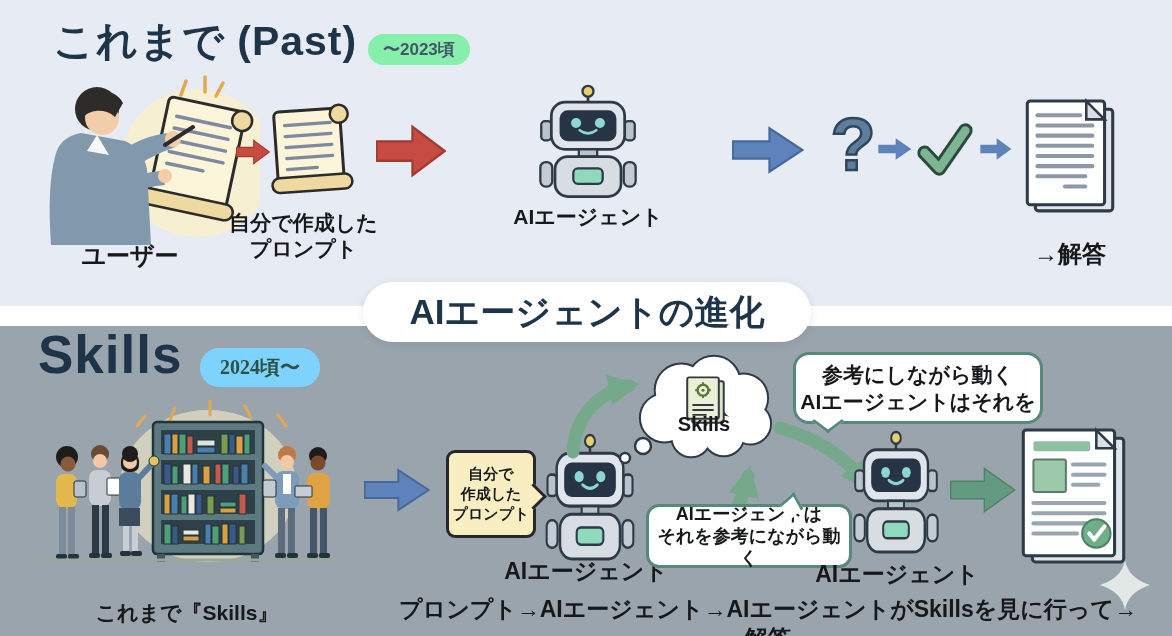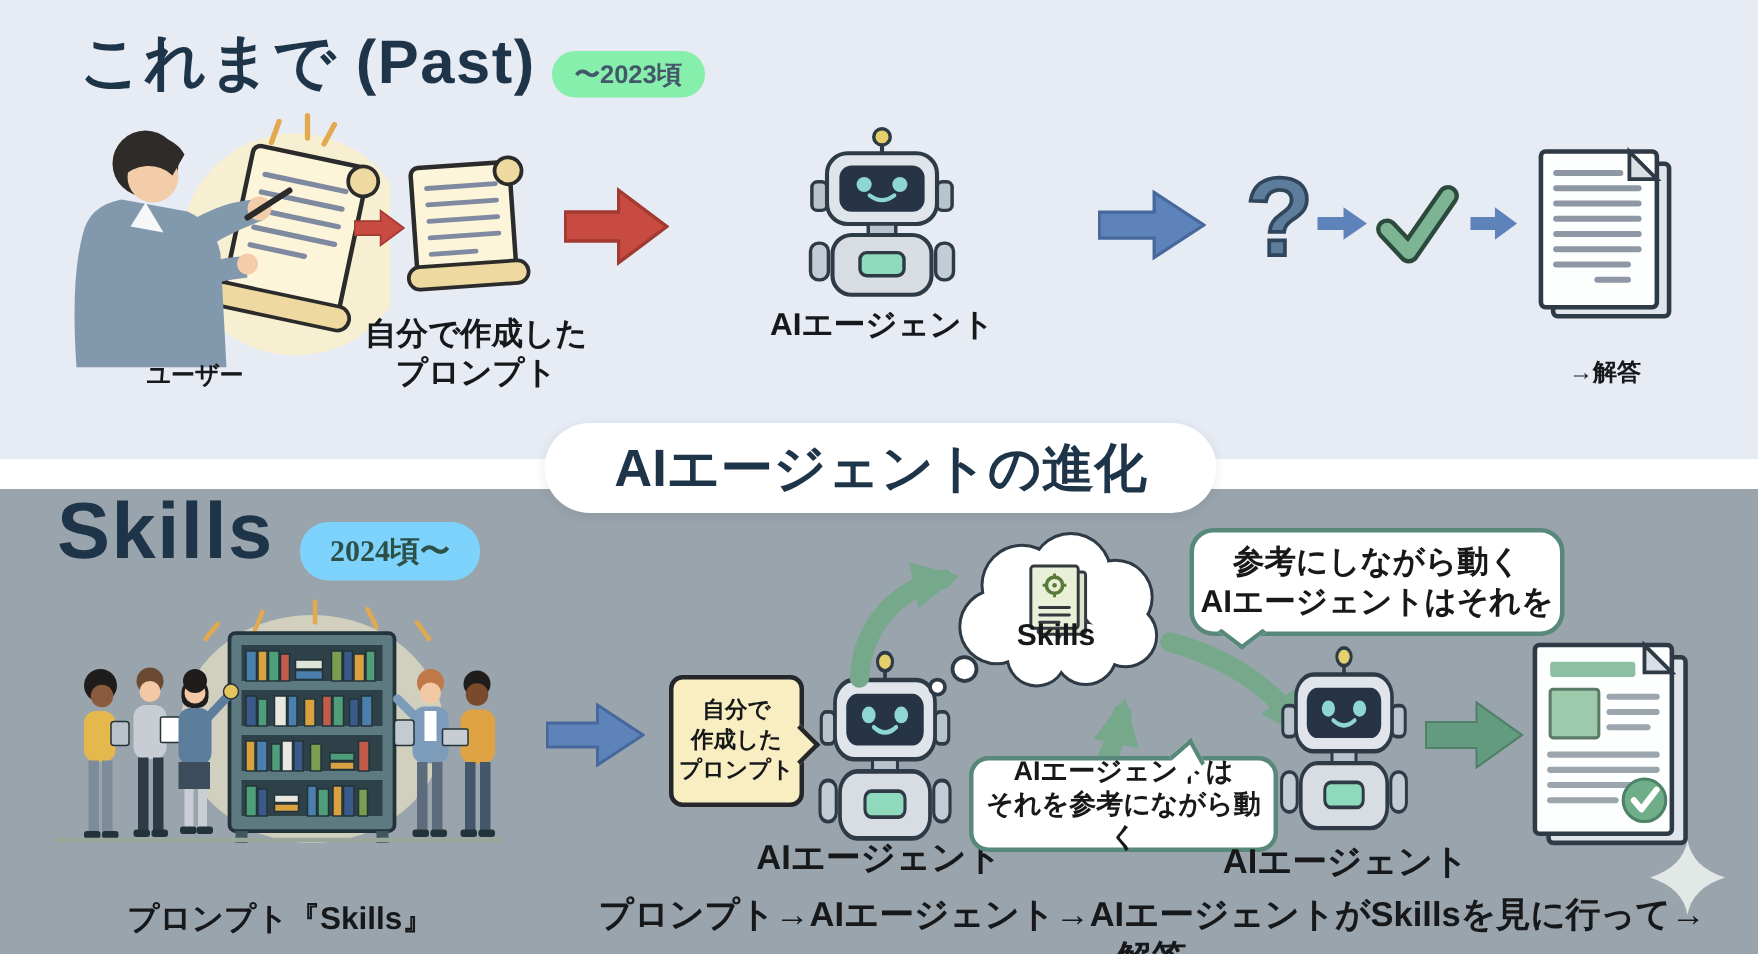--- a/index.html
+++ b/index.html
@@ -15,21 +15,21 @@
               padding:4px 15px;border-radius:16px;}
   .skills-title{left:38px;top:324px;font-size:53px;font-weight:800;color:#1e3448;letter-spacing:1px;}
   .badge-green{left:200px;top:348px;background:#7dd3fc;color:#2d5047;font-size:20px;font-weight:700;
                padding:6px 20px;border-radius:19px;font-family:Liberation Serif, serif;}
   
   .banner{left:363px;top:282px;width:448px;height:60px;background:#ffffff;border-radius:32px;
           box-shadow:0 2px 8px rgba(30,52,72,.10);display:flex;align-items:center;justify-content:center;}
   .banner span{font-size:35px;font-weight:800;color:#1e3448;}
   
   .lbl{font-weight:800;color:#17181a;text-align:center;line-height:1.25;}
-  .f22{font-size:16px;} .f21{font-size:21px;} .f23{font-size:23px;} .f20{font-size:20px;}
+  .f22{font-size:24px;} .f21{font-size:21px;} .f23{font-size:23px;} .f20{font-size:20px;}
   
   .ybox{left:446px;top:450px;width:84px;height:82px;background:#f8eec2;border:3px solid #26272b;
         border-radius:9px;display:flex;flex-direction:column;align-items:center;justify-content:center;
         font-size:15px;font-weight:800;color:#17181a;line-height:20px;text-align:right;}
   .ybox .tail{position:absolute;right:-10px;top:34px;width:16px;height:16px;background:#f8eec2;
         border-top:3px solid #26272b;border-right:3px solid #26272b;transform:rotate(45deg);}
   
   .gbubble{background:#ffffff;border:3px solid #57887a;border-radius:16px;color:#17181a;font-weight:800;
            display:flex;flex-direction:column;align-items:center;justify-content:center;text-align:center;}
   .bub-right{left:793px;top:352px;width:244px;height:66px;font-size:21px;line-height:27px;}
@@ -117,21 +117,21 @@
       <rect x="8" y="78" width="80" height="15" rx="7.5" fill="#eed9a0" stroke="#2b2b2b" stroke-width="2.5"></rect>
       <g stroke="#7f8aa0" stroke-width="3.2" stroke-linecap="round">
         <line x1="24" y1="26" x2="70" y2="26"></line>
           <line x1="24" y1="37" x2="70" y2="37"></line>
         <line x1="24" y1="48" x2="70" y2="48"></line>
           <line x1="24" y1="59" x2="70" y2="59"></line>
         <line x1="24" y1="70" x2="54" y2="70"></line>
       </g>
     </g>
   </svg>
-  <div class="abs lbl f21" style="left:225px;top:210px;width:185px">
+  <div class="abs lbl f21" style="left:211px;top:210px;width:185px">
     <div>自分で作成した</div>
     <div>プロンプト</div>
   </div>
 
   <svg class="abs" style="left:376px;top:122px" width="70" height="58" viewBox="0 0 100 72" preserveAspectRatio="none">
     <use href="#blockArrow" fill="#c84b41" stroke="#a13a31" stroke-width="3"></use>
   </svg>
 
   <svg class="abs" style="left:533px;top:84px" width="110" height="118" viewBox="0 0 120 130" preserveAspectRatio="none">
     <use href="#robot"></use>
@@ -277,21 +277,21 @@
     <circle cx="293" cy="58" r="9" fill="#1f1d1b"></circle>
       <circle cx="293" cy="65" r="7.5" fill="#7a4a2c"></circle>
     <rect x="282" y="75" width="23" height="36" rx="8" fill="#dfa343"></rect>
     <rect x="270" y="88" width="17" height="11" rx="1" fill="#c8cdd3" stroke="#23333a" stroke-width="1"></rect>
     <rect x="285" y="110" width="7" height="46" fill="#46566a"></rect>
       <rect x="295" y="110" width="7" height="46" fill="#46566a"></rect>
     <rect x="282" y="155" width="11" height="5" rx="2" fill="#23333a"></rect>
       <rect x="294" y="155" width="11" height="5" rx="2" fill="#23333a"></rect>
     <line x1="12" y1="162" x2="308" y2="162" stroke="#9aa89b" stroke-width="3" stroke-linecap="round"></line>
   </svg>
-  <div class="abs lbl f21" style="left:22px;top:600px;width:330px">プロンプト『Skills』</div>
+  <div class="abs lbl f21" style="left:22px;top:600px;width:330px">これまで『Skills』</div>
 
   <svg class="abs" style="left:364px;top:466px" width="66" height="48" viewBox="0 0 100 72" preserveAspectRatio="none">
     <use href="#blockArrow" fill="#5d83ba" stroke="#46689c" stroke-width="3"></use>
   </svg>
 
   <div class="abs ybox">
     <span class="tail"></span>
     <div>自分で</div>
     <div>作成した</div>
     <div>プロンプト</div>

